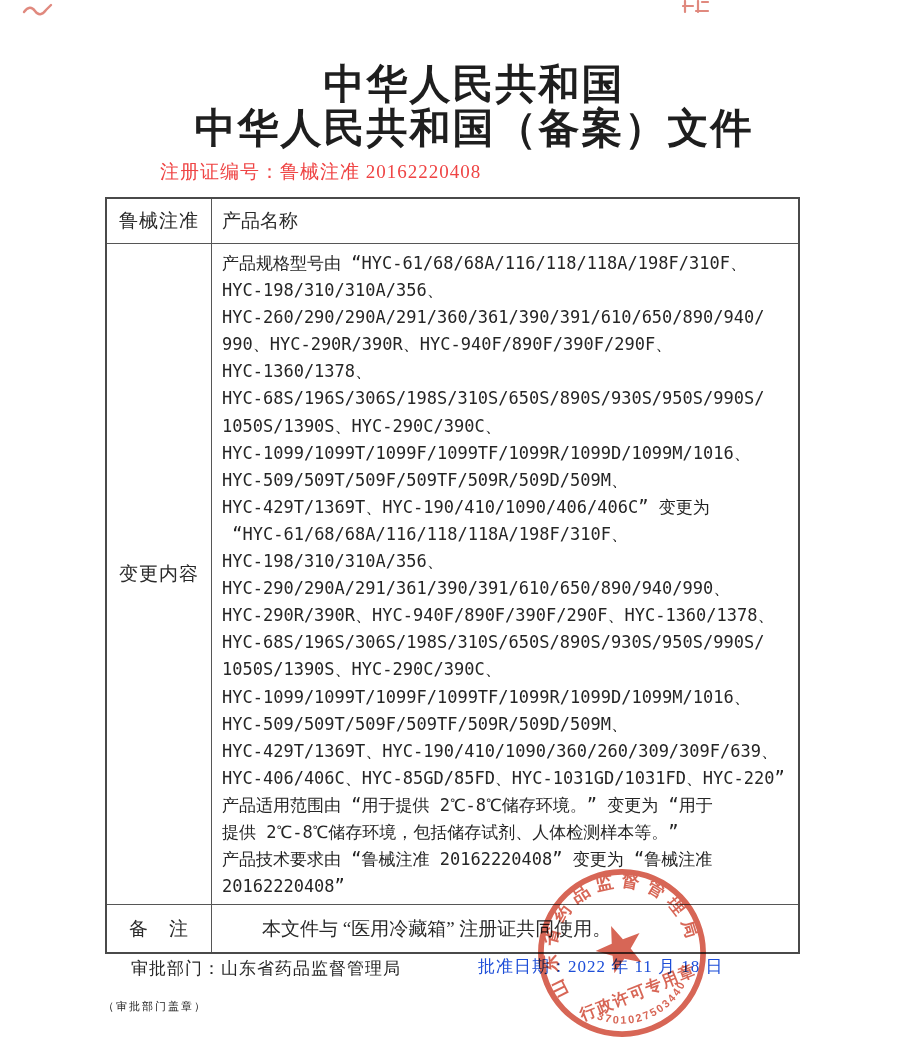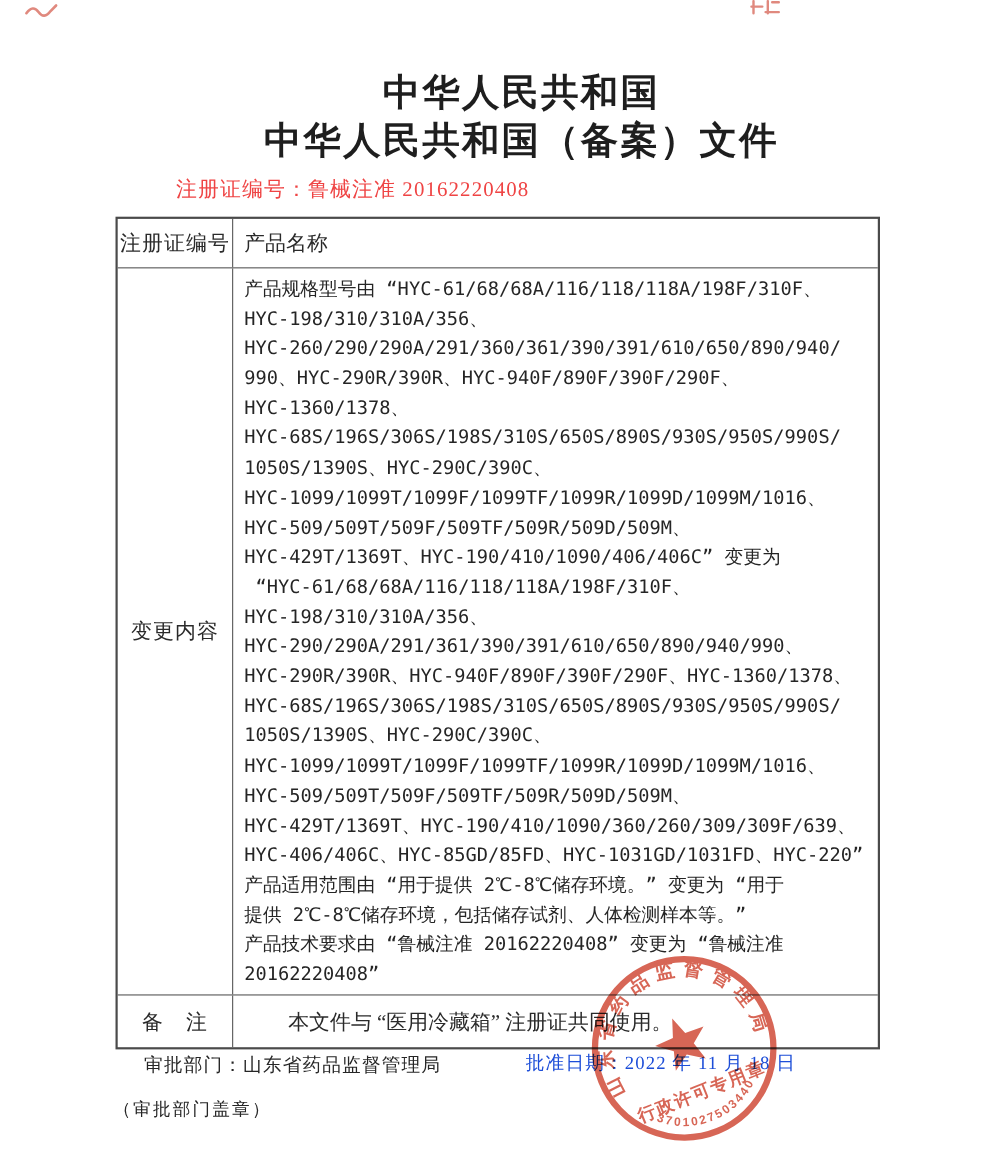--- a/index.html
+++ b/index.html
@@ -8,21 +8,21 @@
     background:#ffffff;
     font-family:"Liberation Serif","DejaVu Serif",serif;
     color:#272727;
   }
   .page{position:absolute;inset:0;}
 
   
   .title-block{position:absolute;top:62px;left:0;width:900px;text-align:center;}
   .title-line{
     font-family:"Liberation Sans","DejaVu Sans",sans-serif;
-    font-weight:bold;font-size:34px;line-height:44px;letter-spacing:2px;color:#1e1e1e;margin-left:48px;
+    font-weight:bold;font-size:41px;line-height:44px;letter-spacing:2px;color:#1e1e1e;margin-left:48px;
   }
   .reg-line{
     position:absolute;top:159px;left:160px;font-size:19px;letter-spacing:1px;color:#ef4444;
     font-family:"Liberation Serif","DejaVu Serif",serif;
   }
 
   
   .doc-table{
     position:absolute;left:105px;top:197px;width:695px;
     border:2px solid #4a4a4a;box-sizing:border-box;background:transparent;
@@ -45,21 +45,21 @@
     align-items:flex-start;
     padding-top:6px;
     font-family:"DejaVu Sans Mono","Liberation Mono",monospace;
     font-size:17px;line-height:27.1px;color:#252525;
     white-space:pre-wrap;word-break:break-all;
   }
 
   
   .footer-dept{position:absolute;top:957px;left:131px;font-size:17px;letter-spacing:1px;color:#262626;}
   .footer-date{position:absolute;top:955px;left:478px;font-size:17px;letter-spacing:1px;color:#1d4ed8;}
-  .footer-sealnote{position:absolute;top:999px;left:103px;font-size:16px;letter-spacing:2px;color:#262626;}
+  .footer-sealnote{position:absolute;top:999px;left:103px;font-size:11px;letter-spacing:2px;color:#262626;}
 
   
   .stamp{
     position:absolute;left:518px;top:849px;width:208px;height:208px;
     transform:rotate(-22deg);
     opacity:.82;mix-blend-mode:multiply;pointer-events:none;
   }
   .stamp svg{width:100%;height:100%;}
   .stamp text{font-family:"Liberation Sans","DejaVu Sans",sans-serif;font-weight:bold;}
 
@@ -83,21 +83,21 @@
   <div class="title-block">
     <div class="title-line">中华人民共和国</div>
     <div class="title-line">中华人民共和国（备案）文件</div>
   </div>
   <div class="reg-line">
     <span>注册证编号：</span><span>鲁械注准 20162220408</span>
   </div>
 
   <div class="doc-table">
     <div class="t-row row-name">
-      <div class="t-label">注册证编号</div>
+      <div class="t-label">鲁械注准</div>
       <div class="t-content">产品名称</div>
     </div>
     <div class="t-row row-changes">
       <div class="t-label">变更内容</div>
       <div class="t-content changes-text">产品规格型号由 “HYC-61/68/68A/116/118/118A/198F/310F、
 HYC-198/310/310A/356、
 HYC-260/290/290A/291/360/361/390/391/610/650/890/940/
 990、HYC-290R/390R、HYC-940F/890F/390F/290F、
 HYC-1360/1378、
 HYC-68S/196S/306S/198S/310S/650S/890S/930S/950S/990S/

